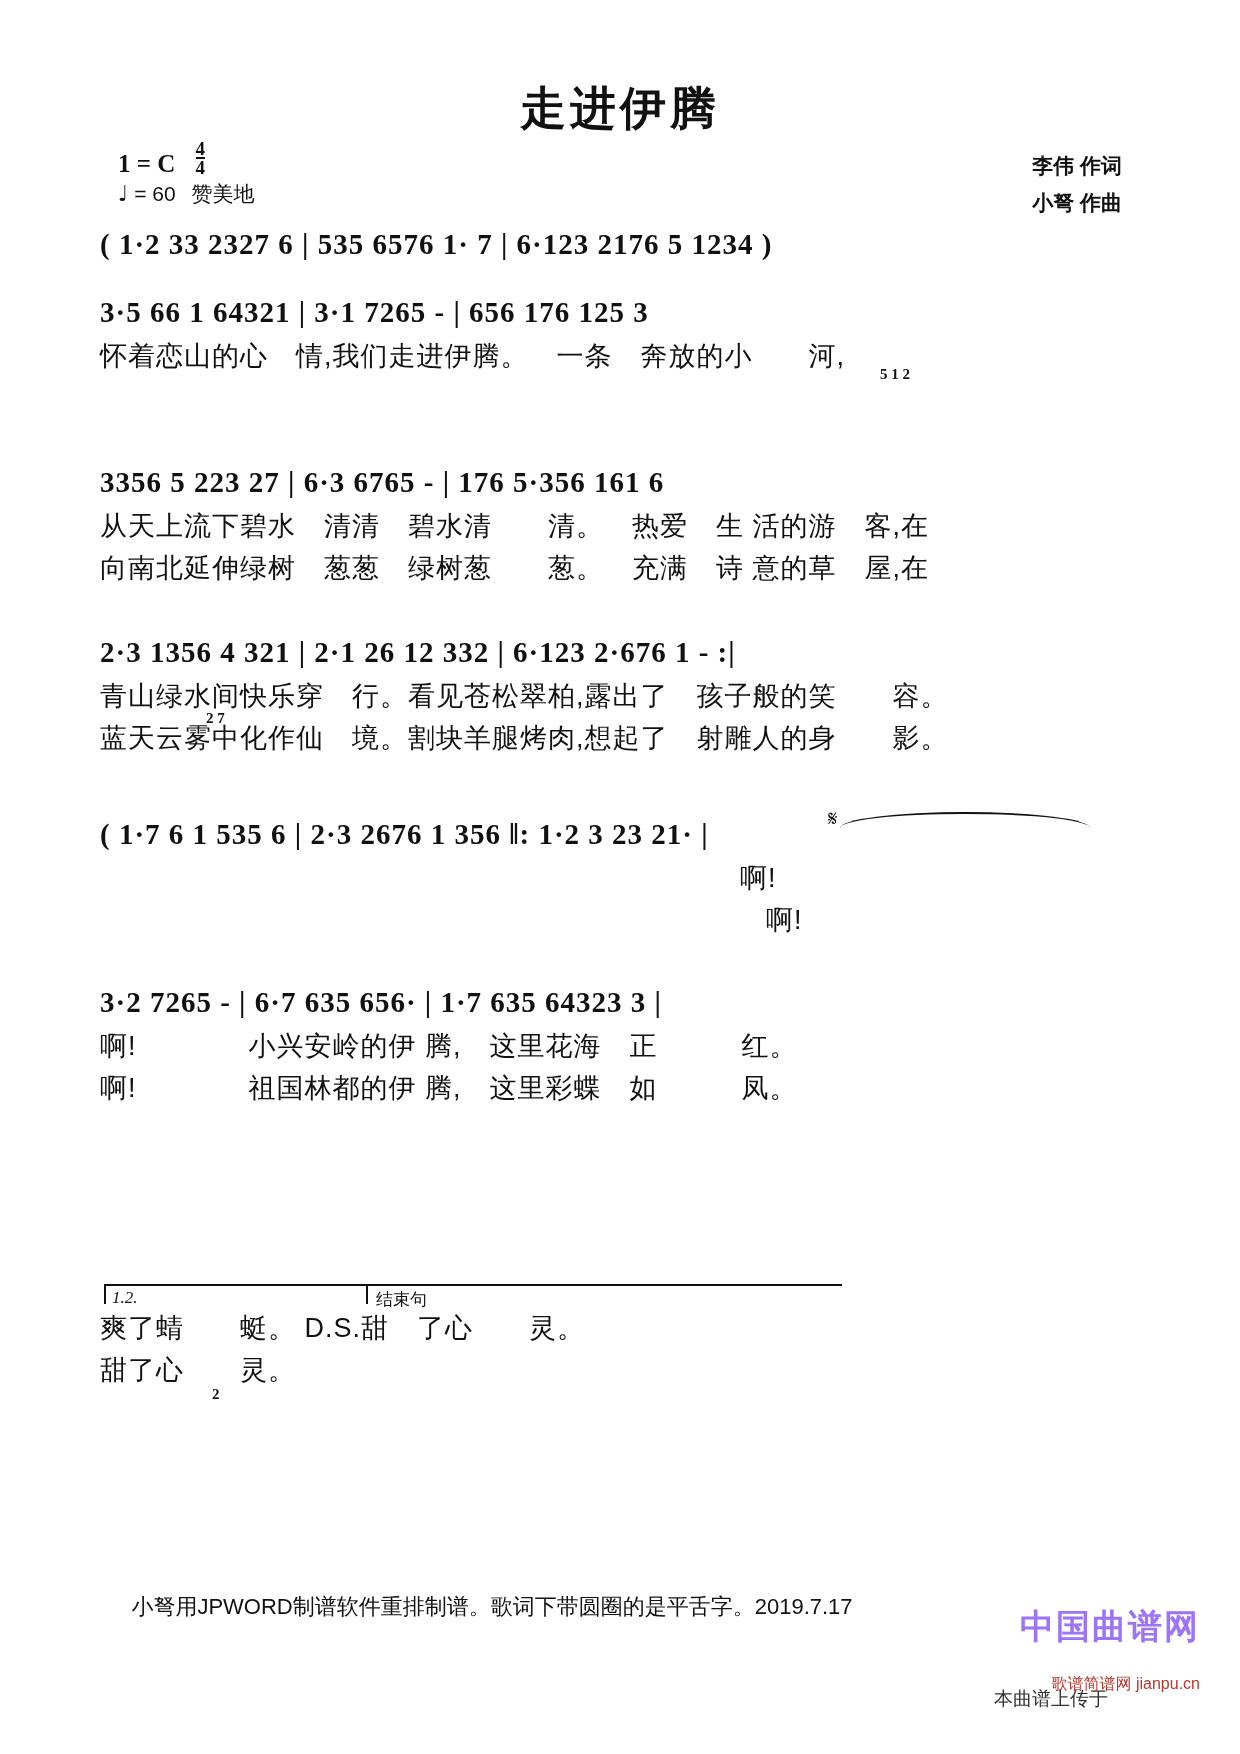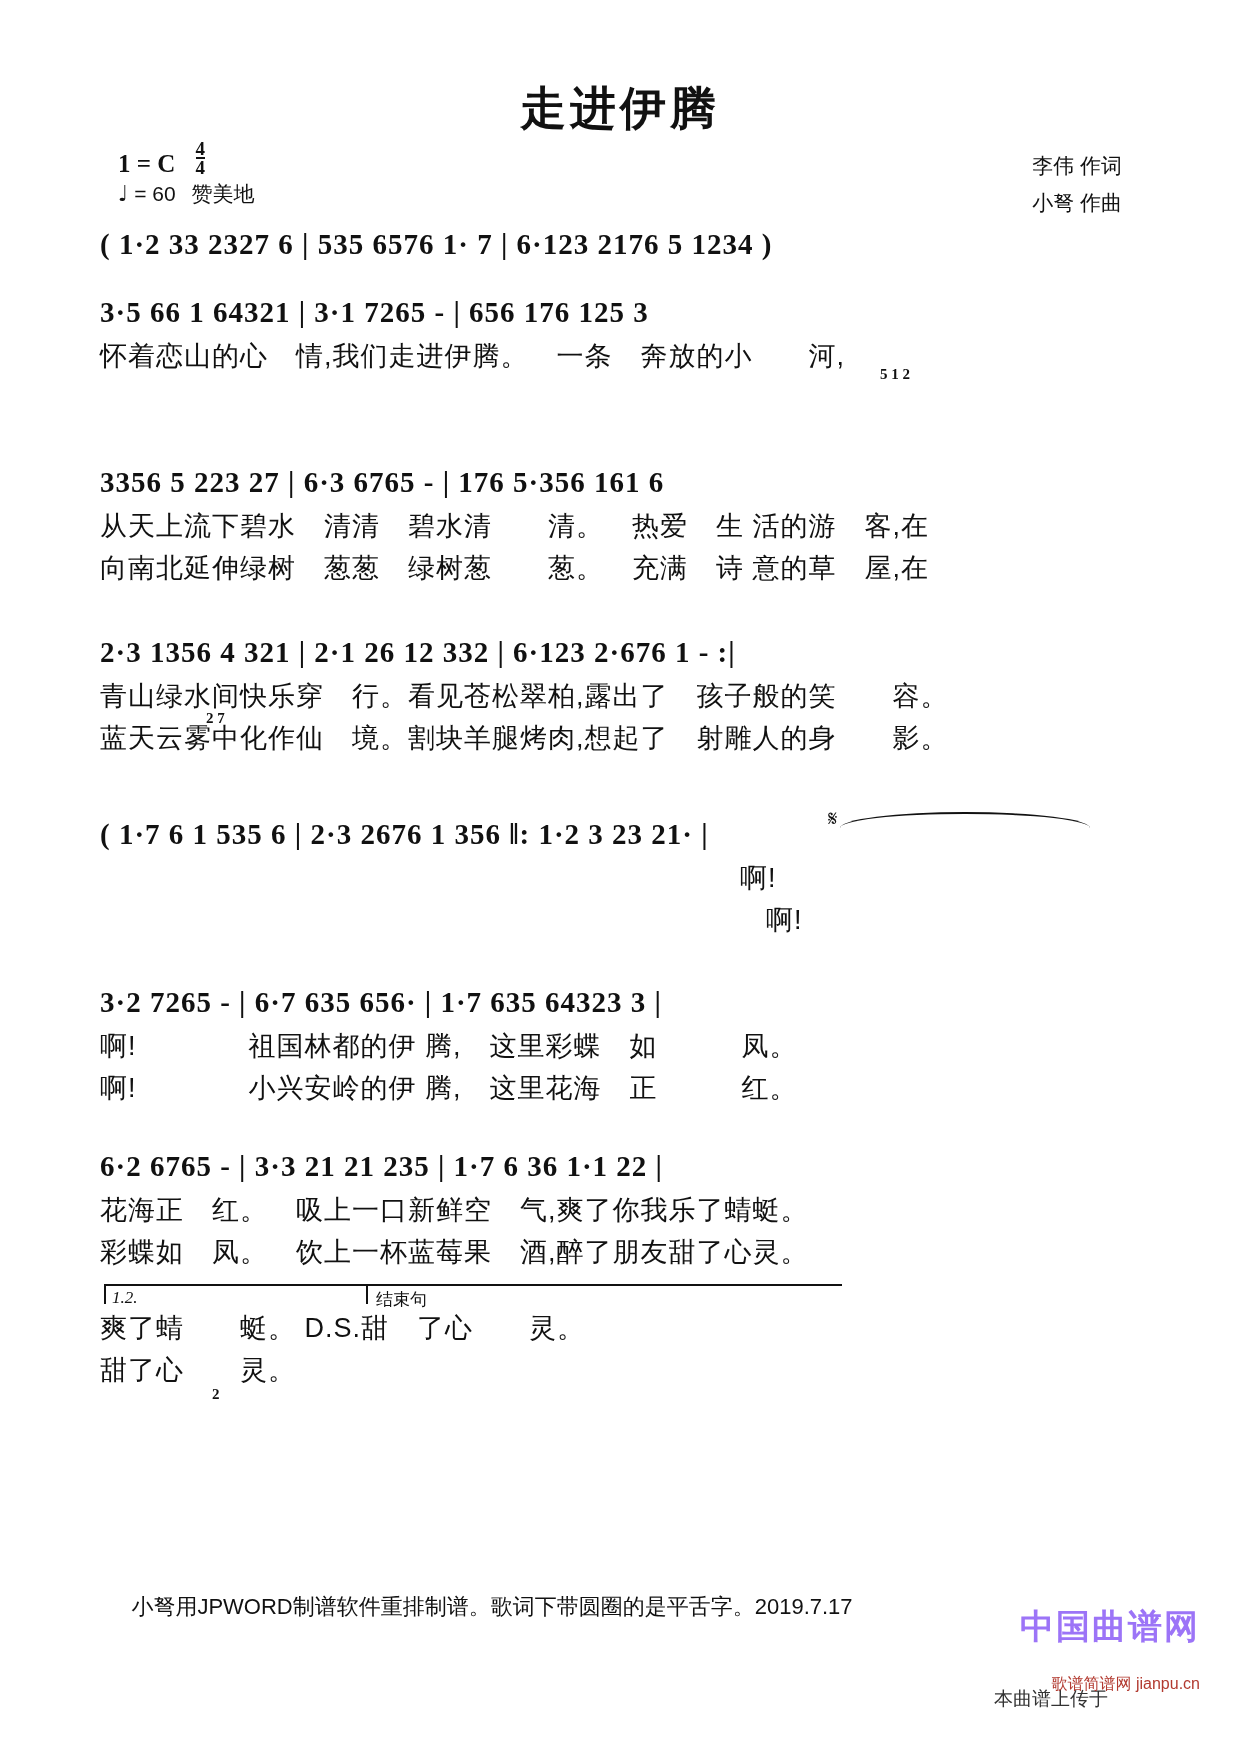--- a/index.html
+++ b/index.html
@@ -63,20 +63,21 @@
   .tempo .note { font-size: 22px; font-family:"DejaVu Sans", sans-serif; }
   .tempo .mood { margin-left: 10px; font-size: 21px; }
   .credits {
     position: absolute;
     top: 148px;
     right: 118px;
     text-align: right;
     font-size: 21px;
     line-height: 1.75;
     font-family: "Liberation Sans", sans-serif;
+    font-weight: bold;
   }
   
   .system {
     position: absolute;
     left: 100px;
     width: 1040px;
   }
   .notes {
     font-size: 29px;
     font-family: "Liberation Serif", serif;
@@ -210,29 +211,24 @@
   <div class="system" style="top:812px;">
     <div class="notes">( 1·7 6 1 535   6  |  2·3  2676  1 356  ‖:  1·2  3 23  21·  |</div>
     <div class="lyric" style="padding-left:640px;">啊!</div>
     <div class="lyric" style="padding-left:666px;">啊!</div>
   </div>
   <div class="segno" style="top:806px;left:828px;">𝄋</div>
   <div class="slurline" style="top:812px;left:840px;width:250px;"></div>
 
   <div class="system" style="top:980px;">
     <div class="notes">3·2  7265 -   |  6·7  635  656·  |  1·7  635  64323   3  |</div>
+    <div class="lyric">啊!　　　　小兴安岭的伊 腾,　这里花海　正　　　红。</div>
     <div class="lyric">啊!　　　　祖国林都的伊 腾,　这里彩蝶　如　　　凤。</div>
-    <div class="lyric">啊!　　　　小兴安岭的伊 腾,　这里花海　正　　　红。</div>
-  </div>
-
-  <div class="system" style="top:1144px;">
-    <div class="notes">6·2 6765 -  |  3·3  21 21 235  |  1·7 6 36 1·1 22  |</div>
-    <div class="lyric">花海正　红。　吸上一口新鲜空　气,爽了你我乐了蜻蜓。</div>
-    <div class="lyric">彩蝶如　凤。　饮上一杯蓝莓果　酒,醉了朋友甜了心灵。</div>
-  </div>
+  </div>
+
 
   <div class="bracket" style="top:1284px;left:104px;width:736px;"></div>
   <div class="bracket" style="top:1284px;left:366px;width:474px;"></div>
   <div class="bracket-label" style="top:1288px;left:112px;">1.2.</div>
   <div class="bracket-label" style="top:1288px;left:376px;font-style:normal;font-family:'Liberation Sans',sans-serif;">结束句</div>
 
   <div class="system" style="top:1306px;">
     <div class="lyric">爽了蜻　　蜓。 D.S.甜　了心　　灵。</div>
     <div class="lyric">甜了心　　灵。</div>
   </div>

